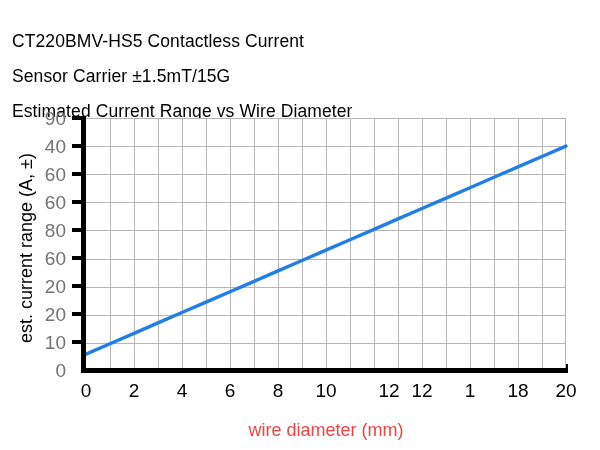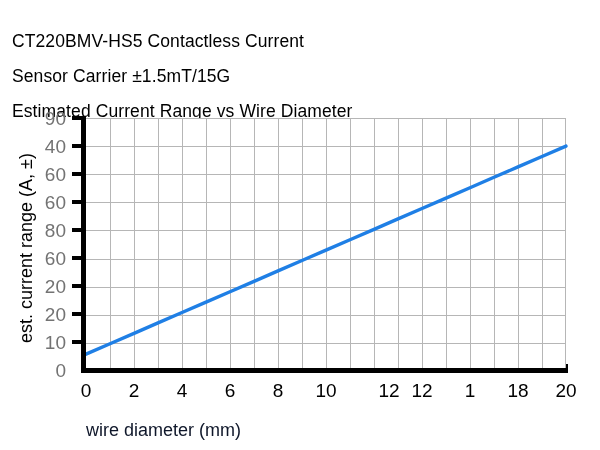--- a/index.html
+++ b/index.html
@@ -142,23 +142,24 @@
     line-height: 19px;
     color: #000000;
   }
 
   
   #xlabel {
     position: absolute;
     left: 86px;
     top: 419px;
     width: 480px;
+    text-align: center;
     font-size: 18px;
     line-height: 22px;
-    color: #0f172a;
+    color: #ef4444;
   }
   #ylabel {
     position: absolute;
     left: -101px;
     top: 237px;
     width: 253px;
     text-align: center;
     font-size: 18px;
     line-height: 22px;
     color: #000000;

